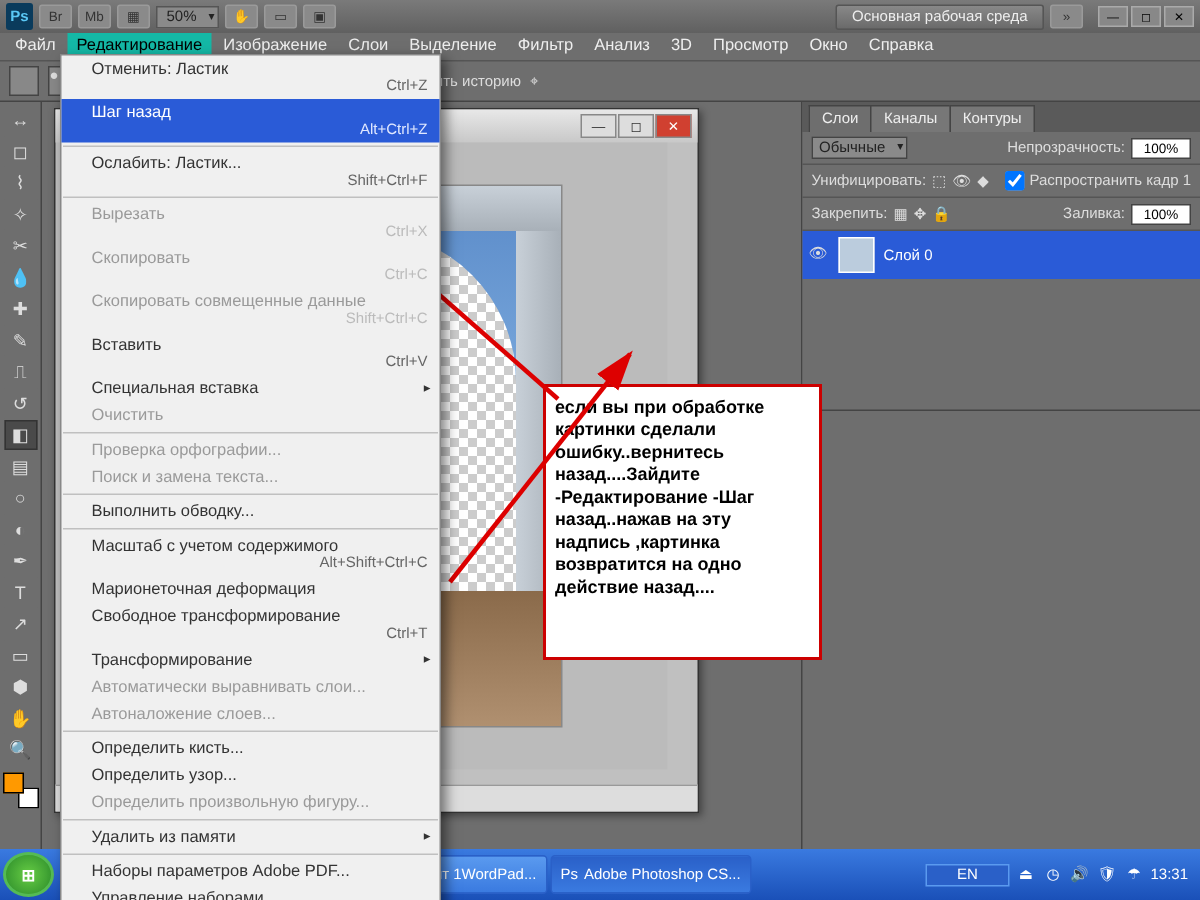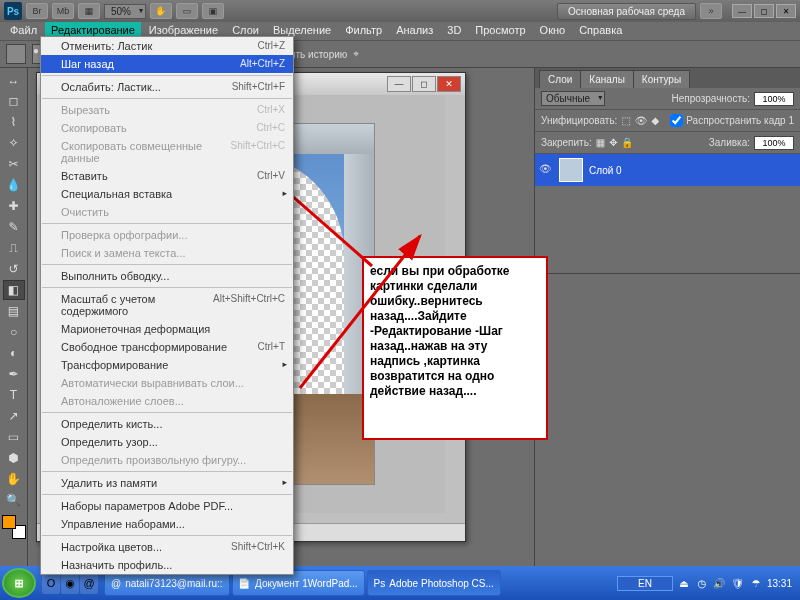--- a/index.html
+++ b/index.html
@@ -39,21 +39,21 @@
 .sky { position:absolute; inset:0; background:linear-gradient(#5a8ac8 0%,#7aa9dd 40%,#a8c6e8 60%); }
 .arch { position:absolute; inset:0; }
 .arch:before { content:""; position:absolute; left:30px; right:30px; top:30px; bottom:90px; background-image:linear-gradient(45deg,#ccc 25%,transparent 25%),linear-gradient(-45deg,#ccc 25%,transparent 25%),linear-gradient(45deg,transparent 75%,#ccc 75%),linear-gradient(-45deg,transparent 75%,#ccc 75%); background-size:12px 12px; background-position:0 0,0 6px,6px -6px,-6px 0; background-color:#fff; border-radius:100px 100px 0 0; }
 .floor { position:absolute; bottom:0; left:0; right:0; height:90px; background:linear-gradient(#8a6a4a,#b09070); }
 .col-l,.col-r { position:absolute; top:0; bottom:90px; width:30px; background:linear-gradient(90deg,#c8d0d8,#a8b0b8); }
 .col-l{left:0} .col-r{right:0}
 .beam { position:absolute; top:0; left:0; right:0; height:30px; background:linear-gradient(#c8d0d8,#a8b0b8); }
 .doc-status { position:absolute; bottom:0; left:0; right:0; height:18px; background:#ddd; border-top:1px solid #999; display:flex; align-items:center; font-size:9px; padding:0 4px; gap:6px; }
 .hl-zoom { background:#2a62c8; color:#fff; padding:1px 6px; }
 .dropdown { position:absolute; left:40px; top:36px; width:254px; background:#f0f0f0; border:1px solid #888; box-shadow:3px 3px 8px rgba(0,0,0,.5); z-index:50; font-size:11px; }
-.dd-item { display:flex; padding:3px 8px 3px 20px; color:#333; cursor:default; position:relative; }
+.dd-item { display:flex; padding:3px 8px 3px 20px; color:#333; cursor:default; position:relative;flex-direction:column; }
 .dd-item.disabled { color:#9a9a9a; }
 .dd-item.highlight { background:#2a5bd7; color:#fff; }
 .dd-item .sc { margin-left:auto; color:#666; font-size:10px; }
 .dd-item.highlight .sc { color:#e0e8ff; }
 .dd-item.disabled .sc { color:#bbb; }
 .dd-item.sub:after { content:"▸"; position:absolute; right:6px; font-size:9px; }
 .dd-sep { height:1px; background:#c0c0c0; margin:2px 1px; }
 .panels { position:absolute; right:0; top:0; width:266px; bottom:0; background:#6e6e6e; border-left:1px solid #444; }
 .panel-tabs { height:20px; background:#5a5a5a; display:flex; align-items:flex-end; padding:0 4px; gap:0; font-size:10px; }
 .ptab { padding:3px 8px; background:#777; color:#eee; border:1px solid #444; border-bottom:none; margin-right:-1px; }

